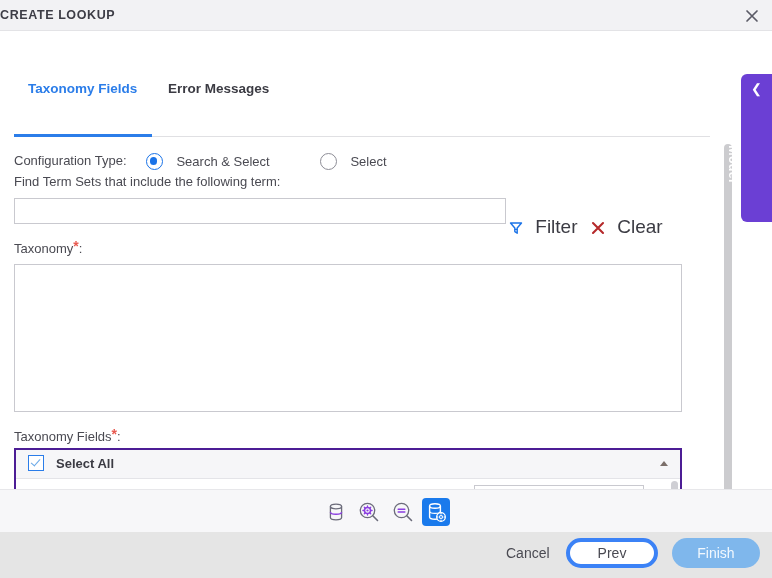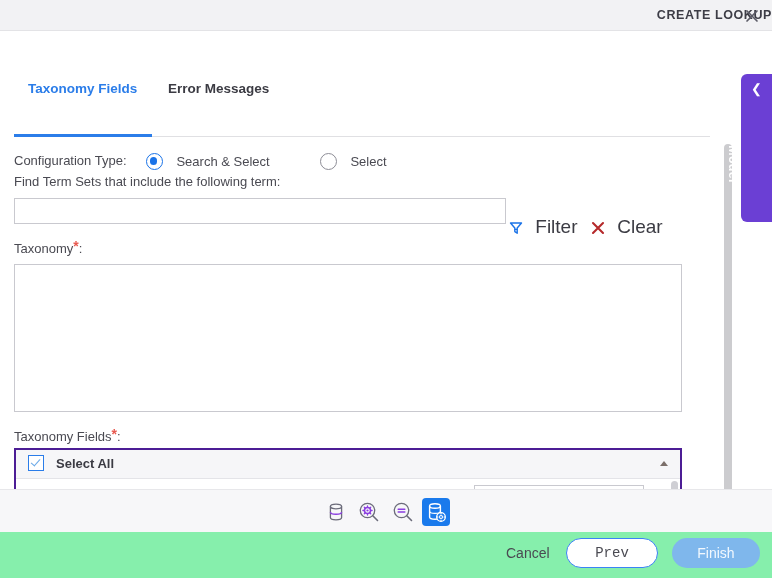--- a/index.html
+++ b/index.html
@@ -23,21 +23,21 @@
     width: 772px;
     height: 31px;
     background: #f2f2f4;
     border-bottom: 1px solid #e3e3e6;
     box-sizing: border-box;
   }
   .titlebar-text {
     position: absolute;
     left: 0; right: 0;
     top: 8px;
-    text-align: right;
+    text-align: left;
     font-size: 12.5px;
     letter-spacing: 0.6px;
     font-weight: bold;
     color: #3d3d46;
   }
   .close-icon {
     position: absolute;
     right: 10px;
     top: 6px;
     width: 20px;
@@ -400,46 +400,46 @@
   .ti2 { left: 389px; }
   .ti3 { left: 422px; }
 
   
   .footer {
     position: absolute;
     left: 0;
     top: 532px;
     width: 772px;
     height: 46px;
-    background: #86efac;
+    background: #e5e5e5;
   }
   .btn-cancel {
     position: absolute;
     left: 506px;
     top: 13px;
     font-size: 14px;
     color: #4a4a52;
     background: none;
     border: none;
     font-family: "Liberation Sans", sans-serif;
     cursor: pointer;
     padding: 0;
   }
   .btn-prev {
     position: absolute;
     left: 566px;
     top: 6px;
     width: 92px;
     height: 30px;
     border-radius: 15px;
-    border: 1px solid #3b82f6;
+    border: 4px solid #3b82f6;
     background: #ffffff;
     color: #4a4a52;
     font-size: 14px;
-    font-family: Liberation Mono, monospace;
+    font-family: Liberation Sans, sans-serif;
     cursor: pointer;
   }
   .btn-finish {
     position: absolute;
     left: 672px;
     top: 6px;
     width: 88px;
     height: 30px;
     border-radius: 15px;
     border: none;

